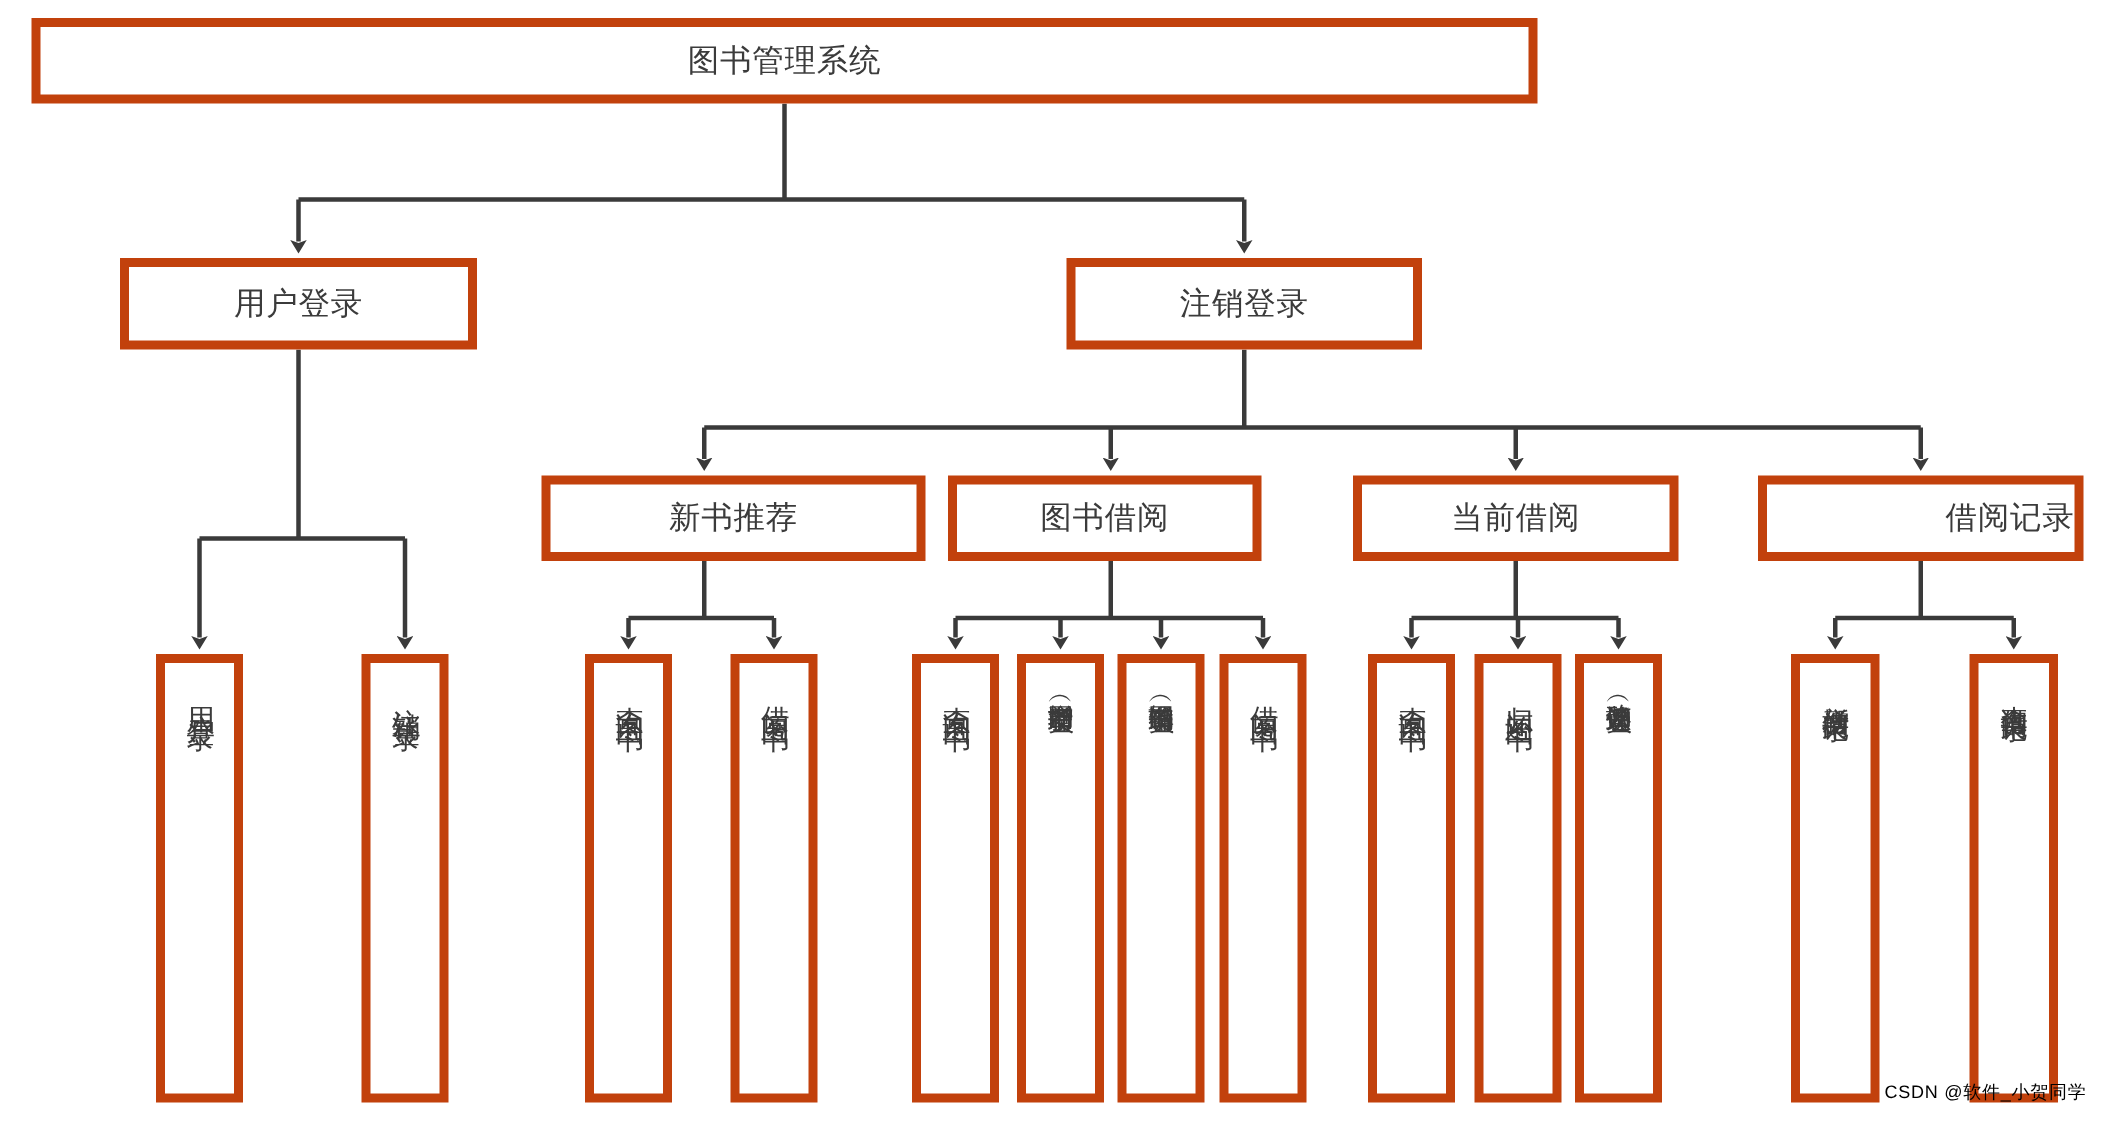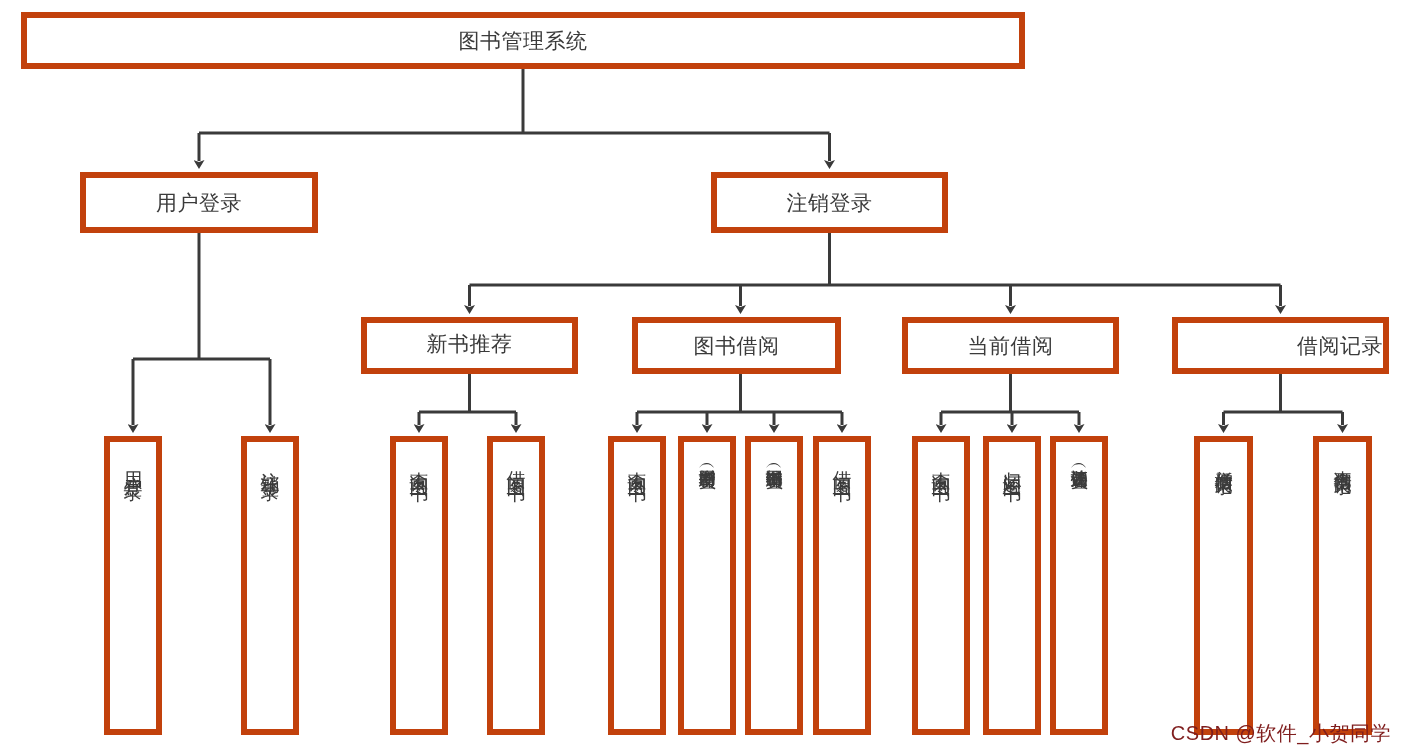--- a/index.html
+++ b/index.html
@@ -63,23 +63,23 @@
     font-size: 18px;
     letter-spacing: 1.5px;
   }
   .node.vert.tighter .node-label {
     font-size: 17px;
     letter-spacing: 0.5px;
   }
   .watermark {
     position: absolute;
     right: 14px;
-    bottom: 0;
-    font-size: 20px;
-    color: #7f1d1d;
+    bottom: 10px;
+    font-size: 12px;
+    color: #000000;
     letter-spacing: 0.5px;
     white-space: nowrap;
     user-select: none;
   }
 </style>
 </head>
 <body>
 
 <div id="diagram-root">
 
@@ -129,21 +129,21 @@
   <div id="node-layer">
       <div class="node horiz" style="left: 21px; top: 12px; width: 1004px; height: 57px;">
         <span class="node-label">图书管理系统</span>
       </div>
       <div class="node horiz" style="left: 80px; top: 172px; width: 238px; height: 61px;">
         <span class="node-label">用户登录</span>
       </div>
       <div class="node horiz" style="left: 711px; top: 172px; width: 237px; height: 61px;">
         <span class="node-label">注销登录</span>
       </div>
-      <div class="node horiz" style="left: 361px; top: 317px; width: 217px; height: 57px; font-family: Liberation Mono, monospace;">
+      <div class="node horiz" style="left: 361px; top: 317px; width: 256px; height: 57px;">
         <span class="node-label">新书推荐</span>
       </div>
       <div class="node horiz" style="left: 632px; top: 317px; width: 209px; height: 57px;">
         <span class="node-label">图书借阅</span>
       </div>
       <div class="node horiz" style="left: 902px; top: 317px; width: 217px; height: 57px;">
         <span class="node-label">当前借阅</span>
       </div>
       <div class="node horiz" style="left: 1172px; top: 317px; width: 217px; height: 57px; justify-content: flex-end;">
         <span class="node-label">借阅记录</span>

